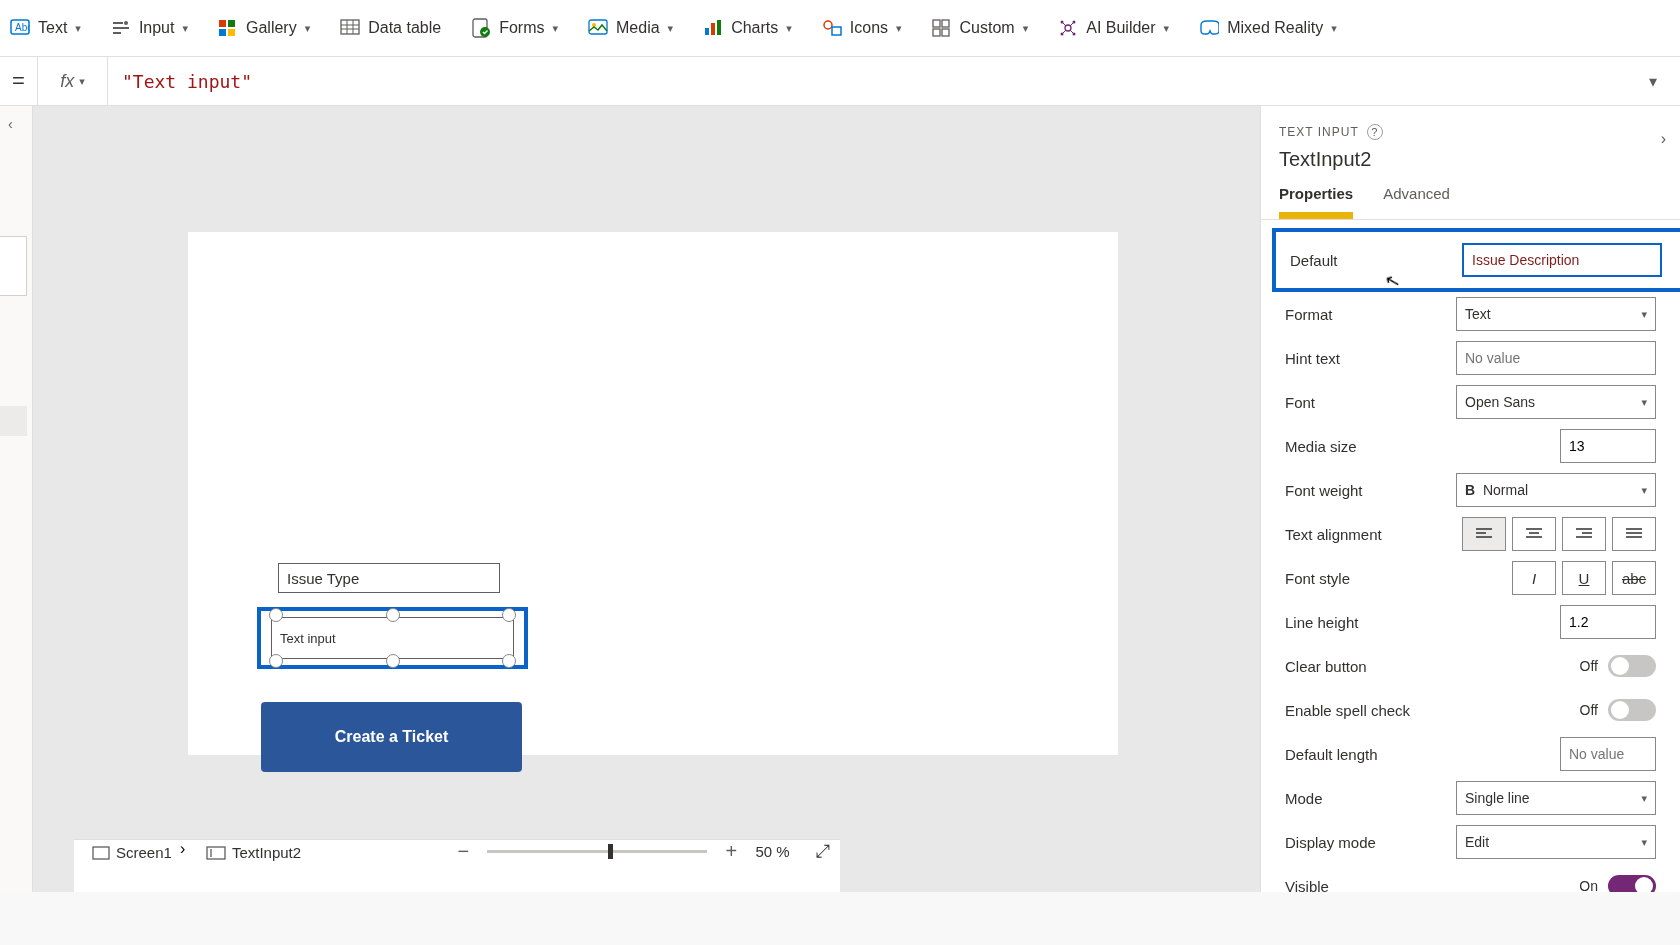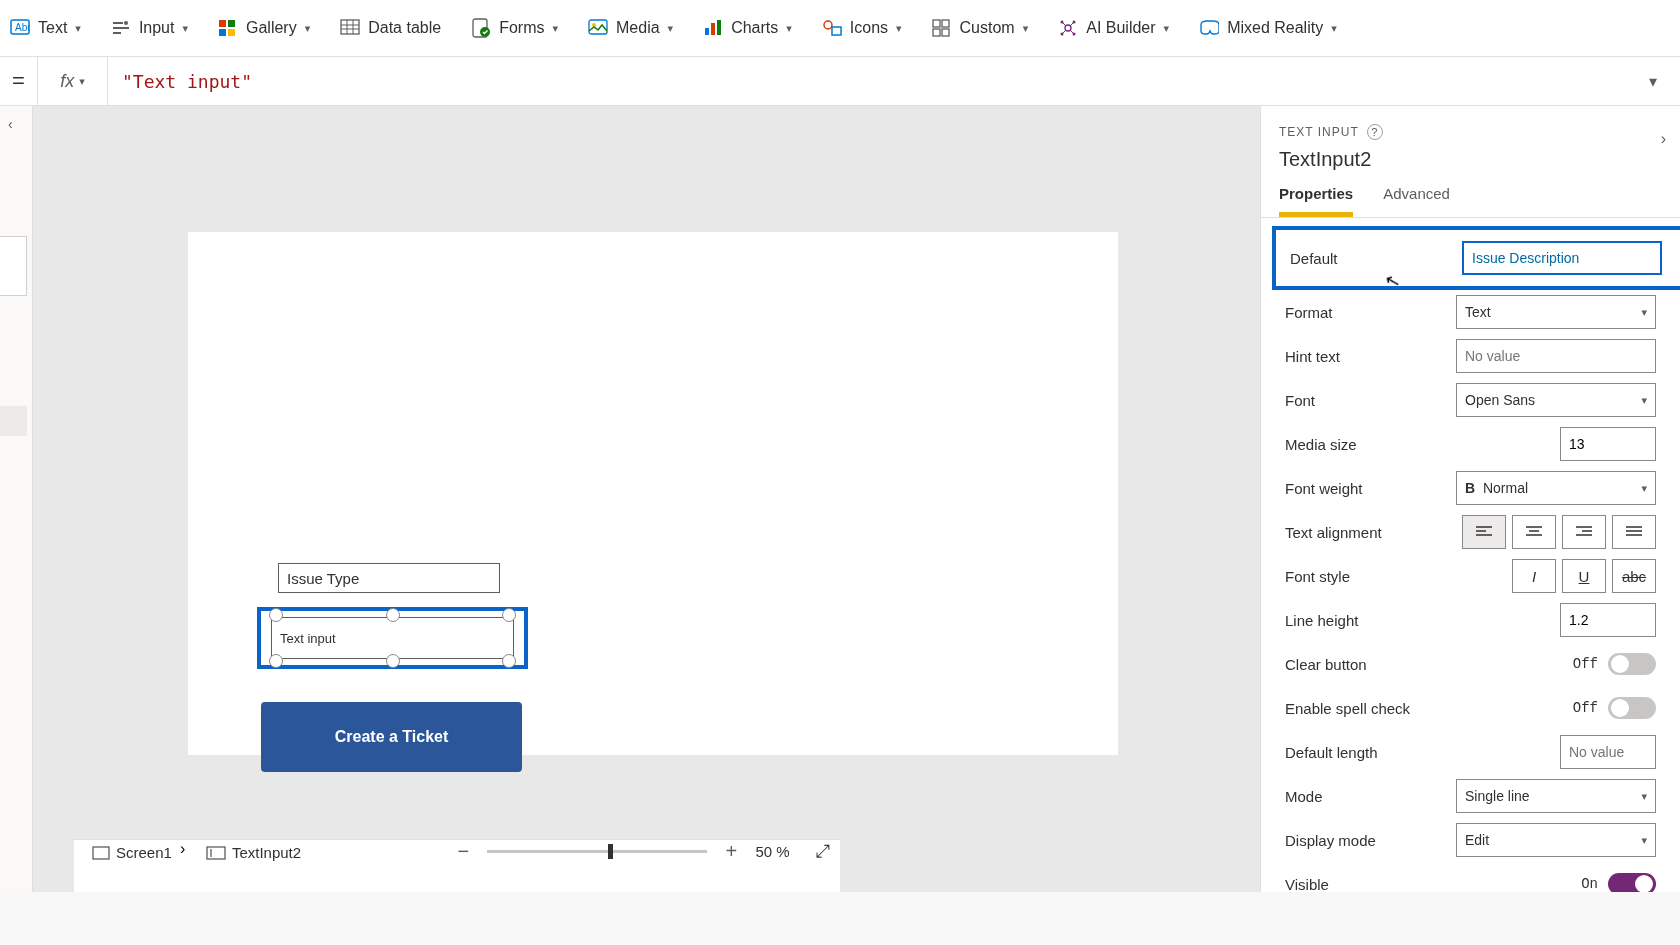--- a/index.html
+++ b/index.html
@@ -41,34 +41,34 @@
 
 
 .right-pane { width: 420px; border-left:1px solid #e1dfdd; background:#fff; display:flex; flex-direction:column; overflow-y:auto;}
 .rp-header { padding: 18px 18px 0 18px; position:relative; }
 .rp-type { font-size:12px; color:#605e5c; letter-spacing:1px; display:flex; align-items:center; gap:8px;}
 .rp-type .help { width:16px;height:16px;border:1.5px solid #a19f9d;border-radius:50%;font-size:11px;display:flex;align-items:center;justify-content:center;color:#605e5c;}
 .rp-name { font-size:20px; color:#323130; margin-top:8px; }
 .rp-chev { position:absolute; right:14px; top:24px; color:#605e5c; font-size:16px; cursor:pointer;}
 .rp-tabs { display:flex; gap:30px; padding: 14px 18px 0 18px; border-bottom:1px solid #e1dfdd;}
 .rp-tab { font-size:15px; color:#605e5c; padding-bottom:10px; cursor:pointer;}
-.rp-tab.active { color:#323130; font-weight:600; border-bottom:5px solid #eab308;}
+.rp-tab.active { color:#323130; font-weight:600; border-bottom:7px solid #eab308;}
 .rp-section-highlight { margin:8px 0 0 11px; border:4px solid #0a63c9; border-right:none; padding:6px 18px 6px 14px; position:relative;}
 .prop-row { display:flex; align-items:center; justify-content:space-between; padding:8px 24px; min-height:44px;}
 .prop-label { font-size:15px; color:#323130; }
-.prop-input { width:200px; height:34px; border:1px solid #8a8886; padding:0 8px; font-size:14px; color:#0369a1; background:#fff;}
+.prop-input { width:200px; height:34px; border:1px solid #8a8886; padding:0 8px; font-size:14px; color:#7f1d1d; background:#fff;}
 .prop-input.placeholder { color:#a19f9d; }
 .prop-select { width:200px; height:34px; border:1px solid #8a8886; padding:0 8px; font-size:14px; color:#323130; background:#fff; display:flex; align-items:center; justify-content:space-between;}
 .prop-select .chev { font-size:11px; color:#605e5c;}
 .prop-num { width:96px; height:34px; border:1px solid #8a8886; padding:0 8px; font-size:14px; text-align:left;}
 .btn-group { display:flex; gap:6px; }
 .btn-seg { width:44px; height:34px; border:1px solid #8a8886; display:flex; align-items:center; justify-content:center; font-size:15px; color:#323130; cursor:pointer; background:#fff;}
 .btn-seg.active { background:#edebe9; }
 .toggle-wrap { display:flex; align-items:center; gap:10px; }
-.toggle-label { font-size:14px; color:#323130;font-family:Liberation Mono, monospace; }
+.toggle-label { font-size:14px; color:#323130; }
 .toggle { width:48px; height:22px; border-radius:11px; position:relative; cursor:pointer;}
 .toggle.off { background:#c8c6c4; }
 .toggle.on { background:#742774; }
 .toggle-knob { position:absolute; top:2px; width:18px; height:18px; border-radius:50%; background:#fff;}
 .toggle.off .toggle-knob { left:3px; }
 .toggle.on .toggle-knob { right:3px; }
 .cursor-ptr { position:absolute; left:1385px; top:270px; font-size:18px; pointer-events:none; transform: rotate(-15deg);}
 
 
 .bottom { height:53px; border-top:1px solid #e1dfdd; background:#fff; display:flex; align-items:flex-start; padding:0 10px; position:absolute; bottom:0; left:41px; right:420px;}

